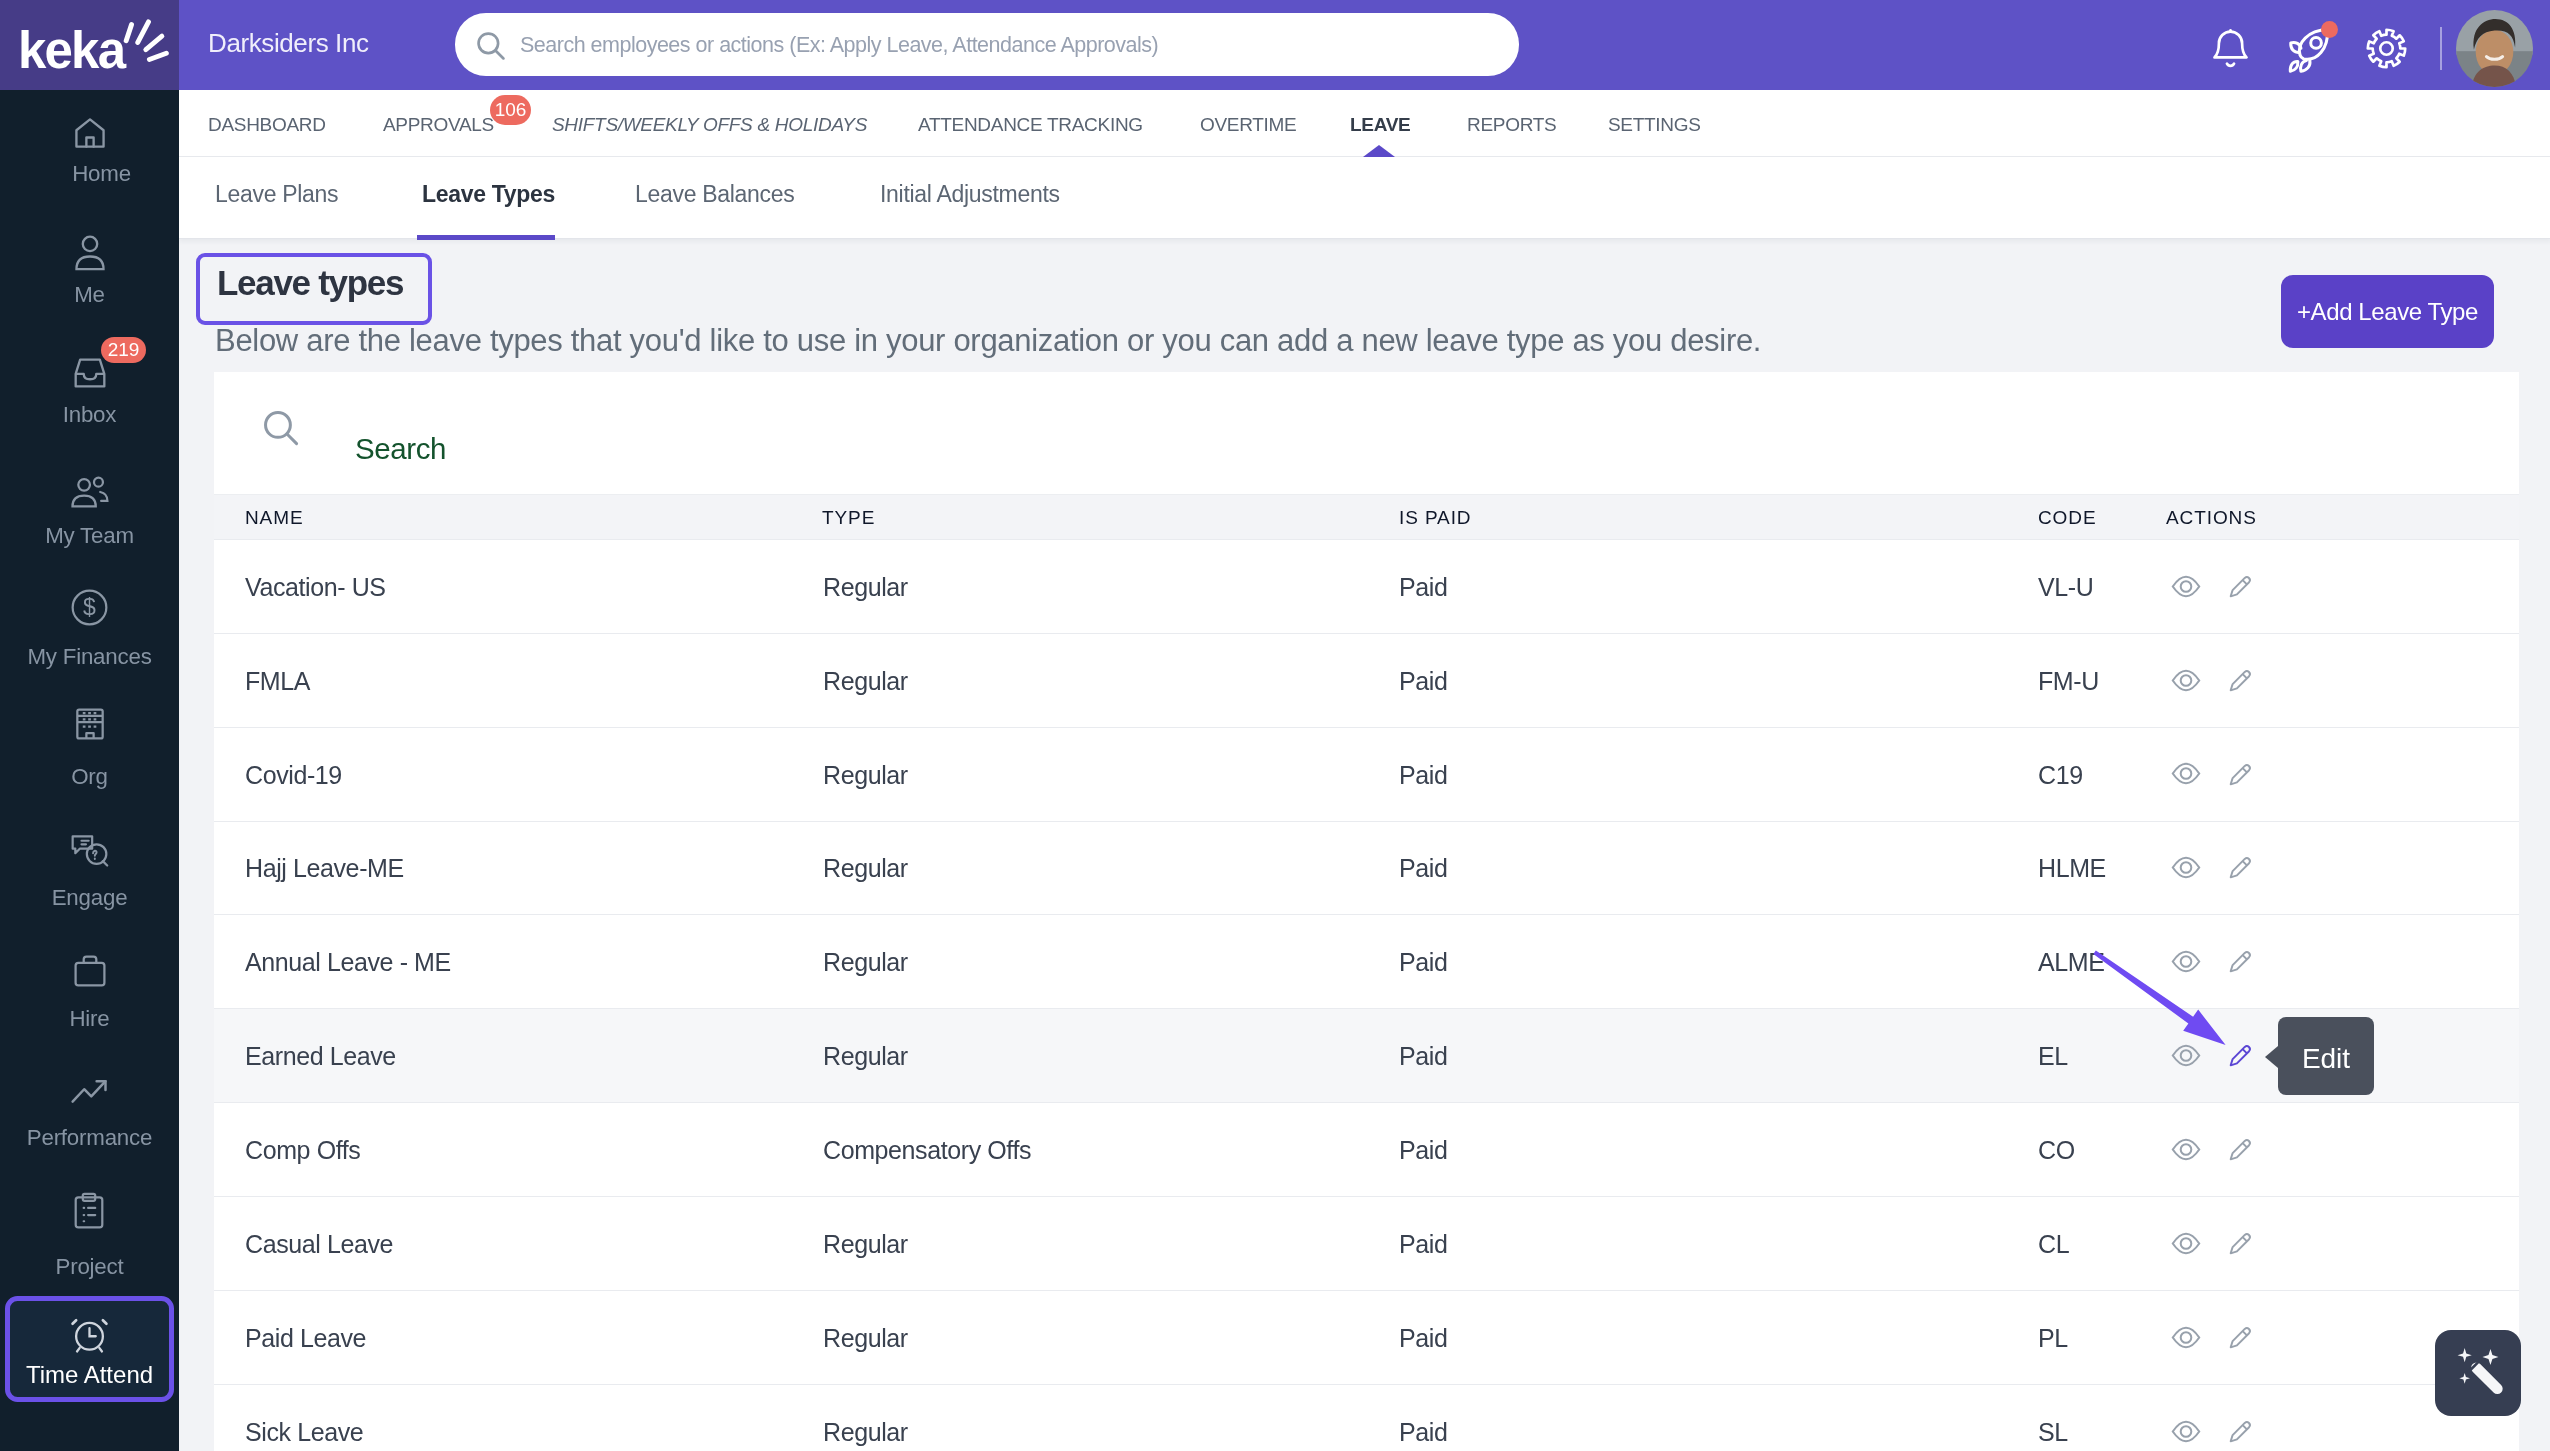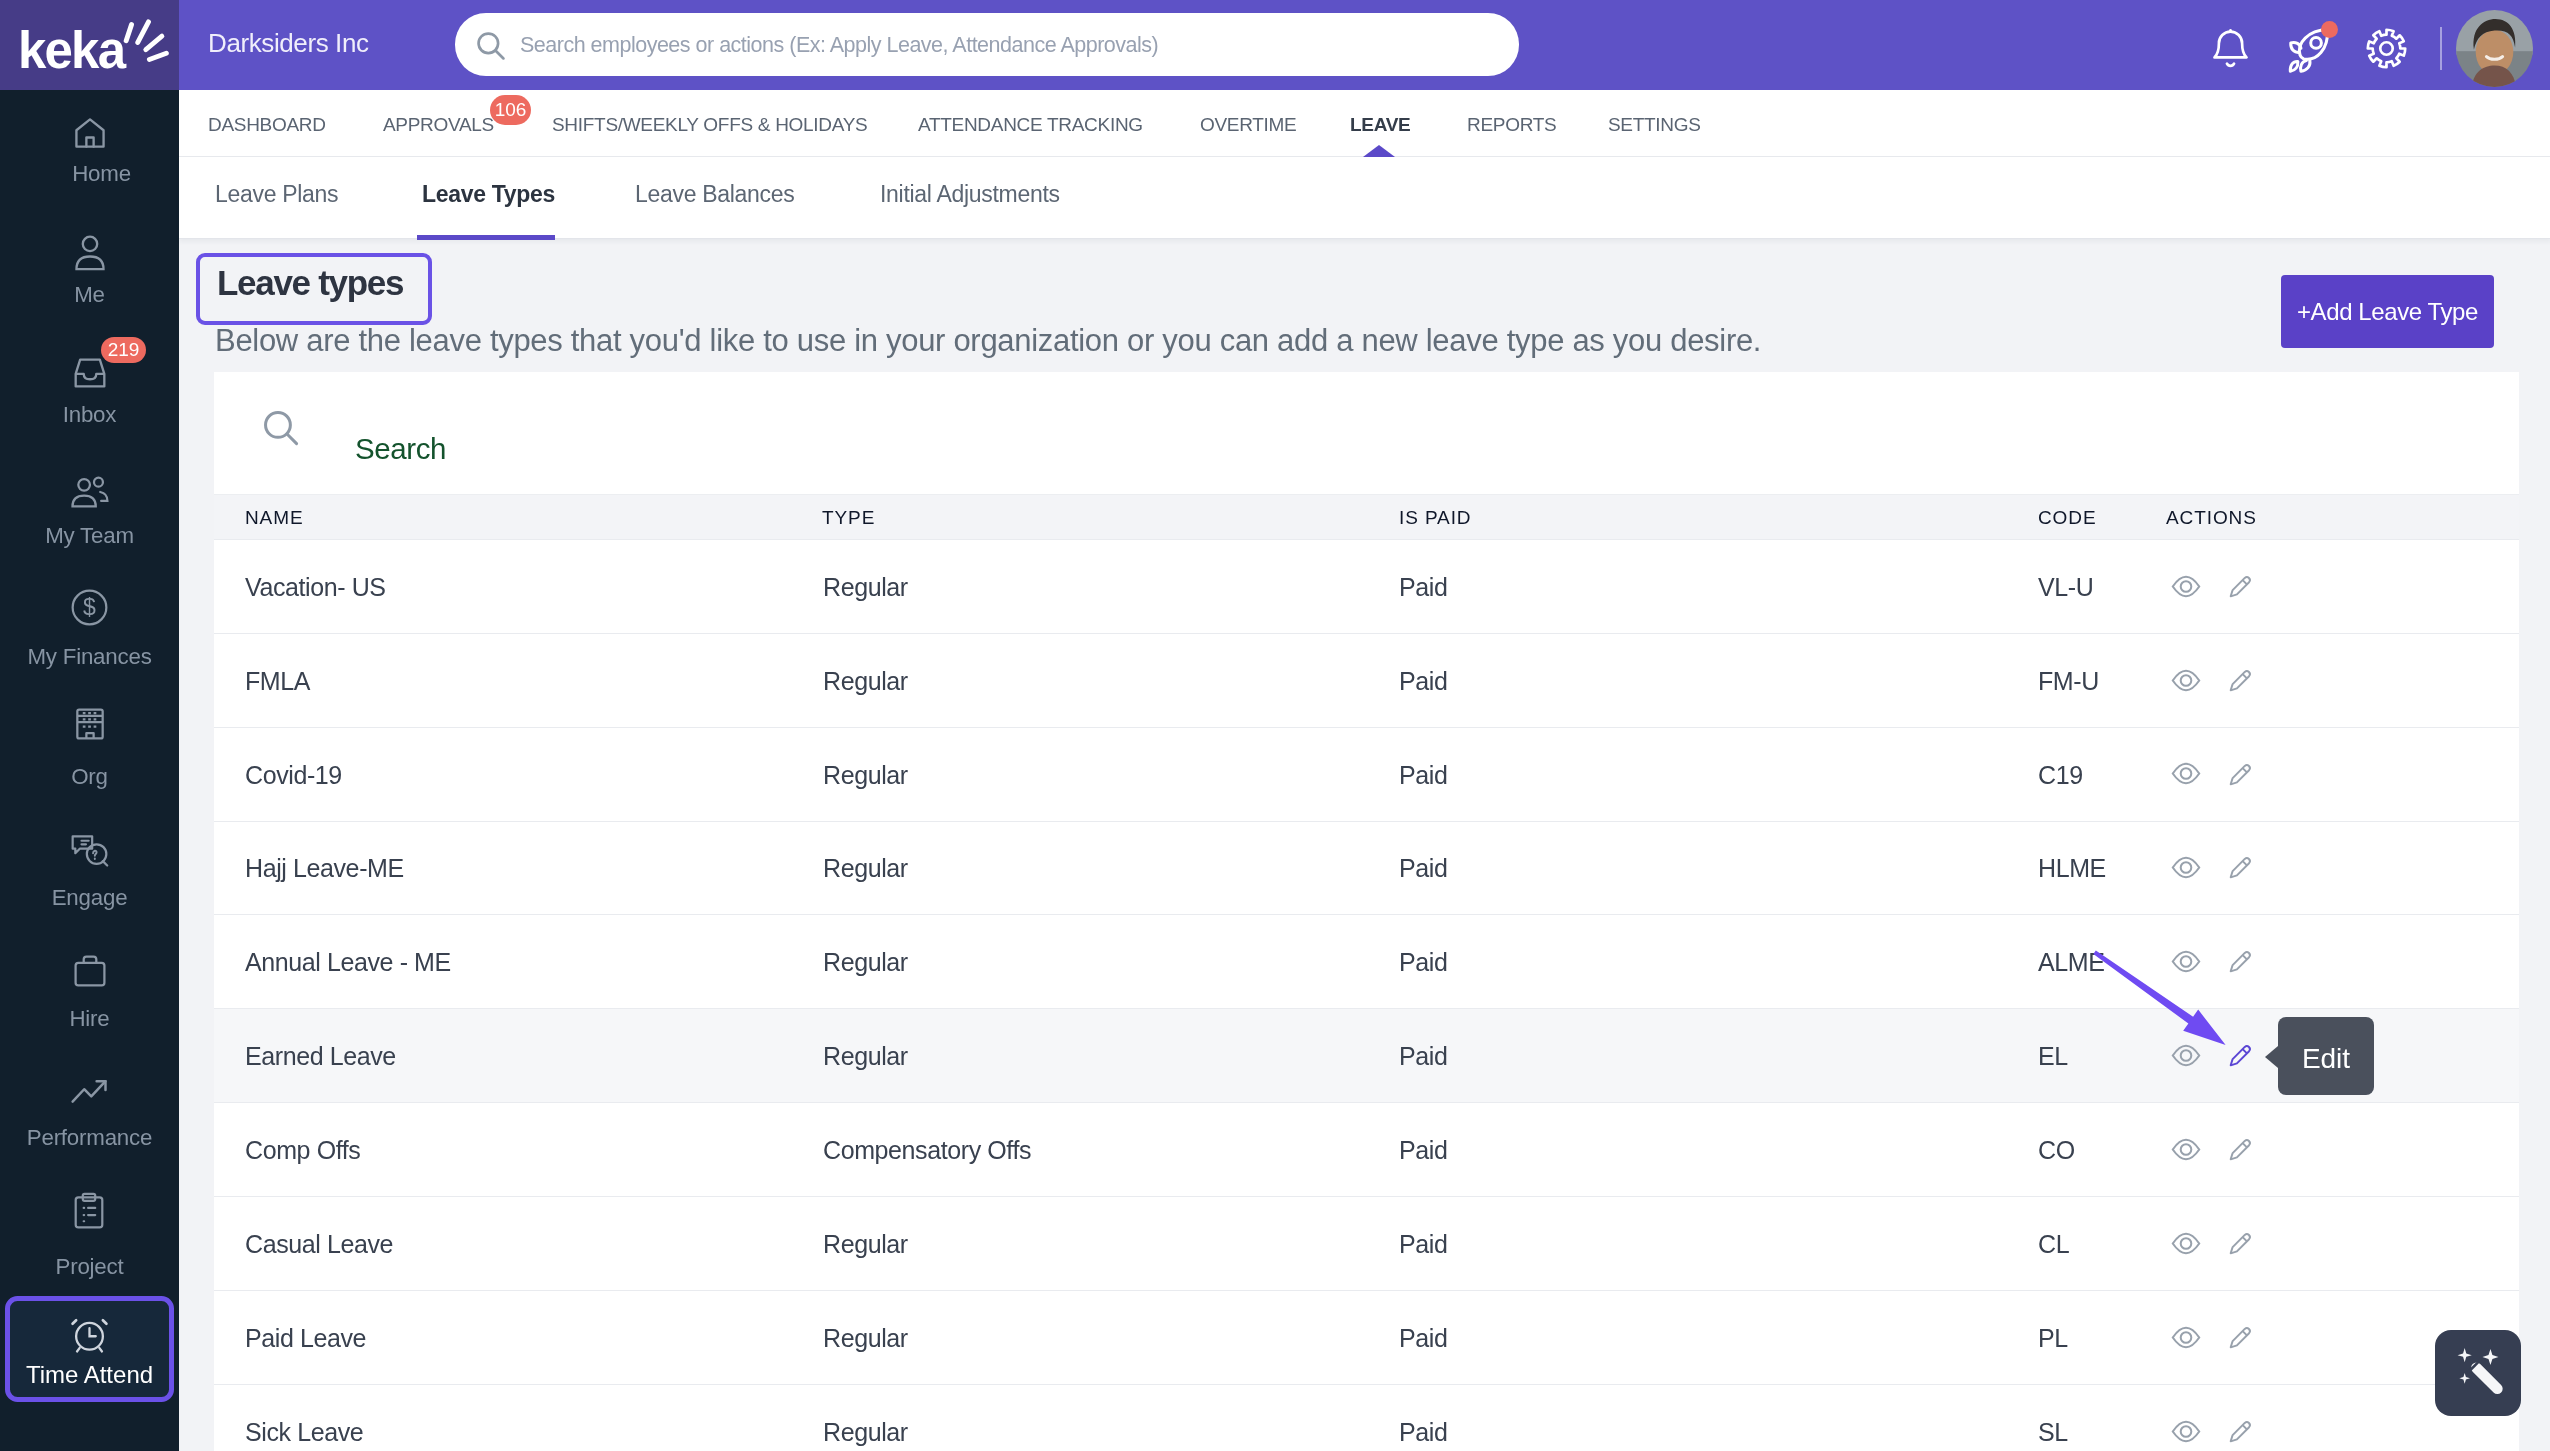--- a/index.html
+++ b/index.html
@@ -14,21 +14,21 @@
 #header { left:179px; top:0; width:2372px; height:90px; background:#5e52c6; }
 
 #nav1 { left:179px; top:90px; width:2372px; height:67px; background:#fff; border-bottom:0.9px solid #e7e9ed; }
 .nav1item { top:114px; font-size:19px; letter-spacing:-0.3px; color:#5a6472; font-weight:500; white-space:nowrap; }
 #nav2 { left:179px; top:157px; width:2372px; height:82px; background:#fff; border-bottom:0.9px solid #e3e5ea; box-shadow:0 2.7px 4.5px rgba(40,50,70,0.05); }
 .nav2item { top:181px; font-size:23px; letter-spacing:-0.3px; color:#5c6673; white-space:nowrap; }
 
 #titlebox { left:196px; top:253px; width:236px; height:72px; border:4.5px solid #6a52e6; border-radius:9px; }
 #title { left:217px; top:263px; font-size:35px; letter-spacing:-1.3px; font-weight:700; color:#2e3441; }
 #subtitle { left:215px; top:323px; font-size:31px; letter-spacing:-0.3px; color:#626d79; }
-#addbtn { left:2281px; top:275px; width:213px; height:73px; background:#5a41c7; border-radius:4px; color:#fff; font-size:24px; letter-spacing:-0.4px; text-align:center; line-height:73px; }
+#addbtn { left:2281px; top:275px; width:213px; height:73px; background:#5a41c7; border-radius:12px; color:#fff; font-size:24px; letter-spacing:-0.4px; text-align:center; line-height:73px; }
 #card { left:214px; top:372px; width:2305px; height:1080px; background:#fff; }
 #thead { left:214px; top:494px; width:2305px; height:46px; background:#f3f4f7; border-top:0.9px solid #eceef1; border-bottom:0.9px solid #e9ebef; }
 .th { top:507px; font-size:19px; letter-spacing:0.9px; color:#0f172a; font-weight:500; }
 .row { left:214px; width:2305px; height:94px; border-bottom:0.9px solid #e9ebef; }
 .cell { font-size:25px; color:#39414f; white-space:nowrap; letter-spacing:-0.4px; top:33px; position:absolute; }
 </style>
 </head>
 <body>
 <div id="page">
   <div class="abs" id="sidebar"></div>
@@ -89,21 +89,21 @@
       <ellipse cx="43" cy="47" rx="21" ry="25" fill="#bd8e67"></ellipse>
       <path d="M20 44 C17 20 31 10 44 10 C59 10 68 22 66 42 C64 28 58 22 43 23 C29 24 23 32 20 44 Z" fill="#332e2b"></path>
       <path d="M18 86 C19 69 31 62 43 62 C56 62 65 70 67 86 Z" fill="#75544a"></path>
       <path d="M34 52 C38 56 48 56 52 52" stroke="#f5eee8" stroke-width="3.4" fill="none" stroke-linecap="round"></path>
     </g>
   </svg>
 
   <div class="abs nav1item" style="left:208px;">DASHBOARD</div>
   <div class="abs nav1item" style="left:383px;">APPROVALS</div>
   <div class="abs" style="left:490px;top:95px;width:41px;height:30px;background:#ed6a5f;border-radius:15px;color:#fff;font-size:19px;text-align:center;line-height:30px;">106</div>
-  <div class="abs nav1item" style="left:552px;">SHIFTS/WEEKLY OFFS &amp; HOLIDAYS</div>
+  <div class="abs nav1item" style="left:552px;font-style:italic;">SHIFTS/WEEKLY OFFS &amp; HOLIDAYS</div>
   <div class="abs nav1item" style="left:918px;">ATTENDANCE TRACKING</div>
   <div class="abs nav1item" style="left:1200px;">OVERTIME</div>
   <div class="abs nav1item" style="left:1350px;color:#343d4a;font-weight:700;">LEAVE</div>
   <div class="abs nav1item" style="left:1467px;">REPORTS</div>
   <div class="abs nav1item" style="left:1608px;">SETTINGS</div>
   <div class="abs" style="left:1363px;top:145px;width:0;height:0;border-left:16px solid transparent;border-right:16px solid transparent;border-bottom:12.5px solid #5b49c8;"></div>
 
   <div class="abs nav2item" style="left:215px;">Leave Plans</div>
   <div class="abs nav2item" style="left:422px;color:#2c3440;font-weight:700;">Leave Types</div>
   <div class="abs nav2item" style="left:635px;">Leave Balances</div>

